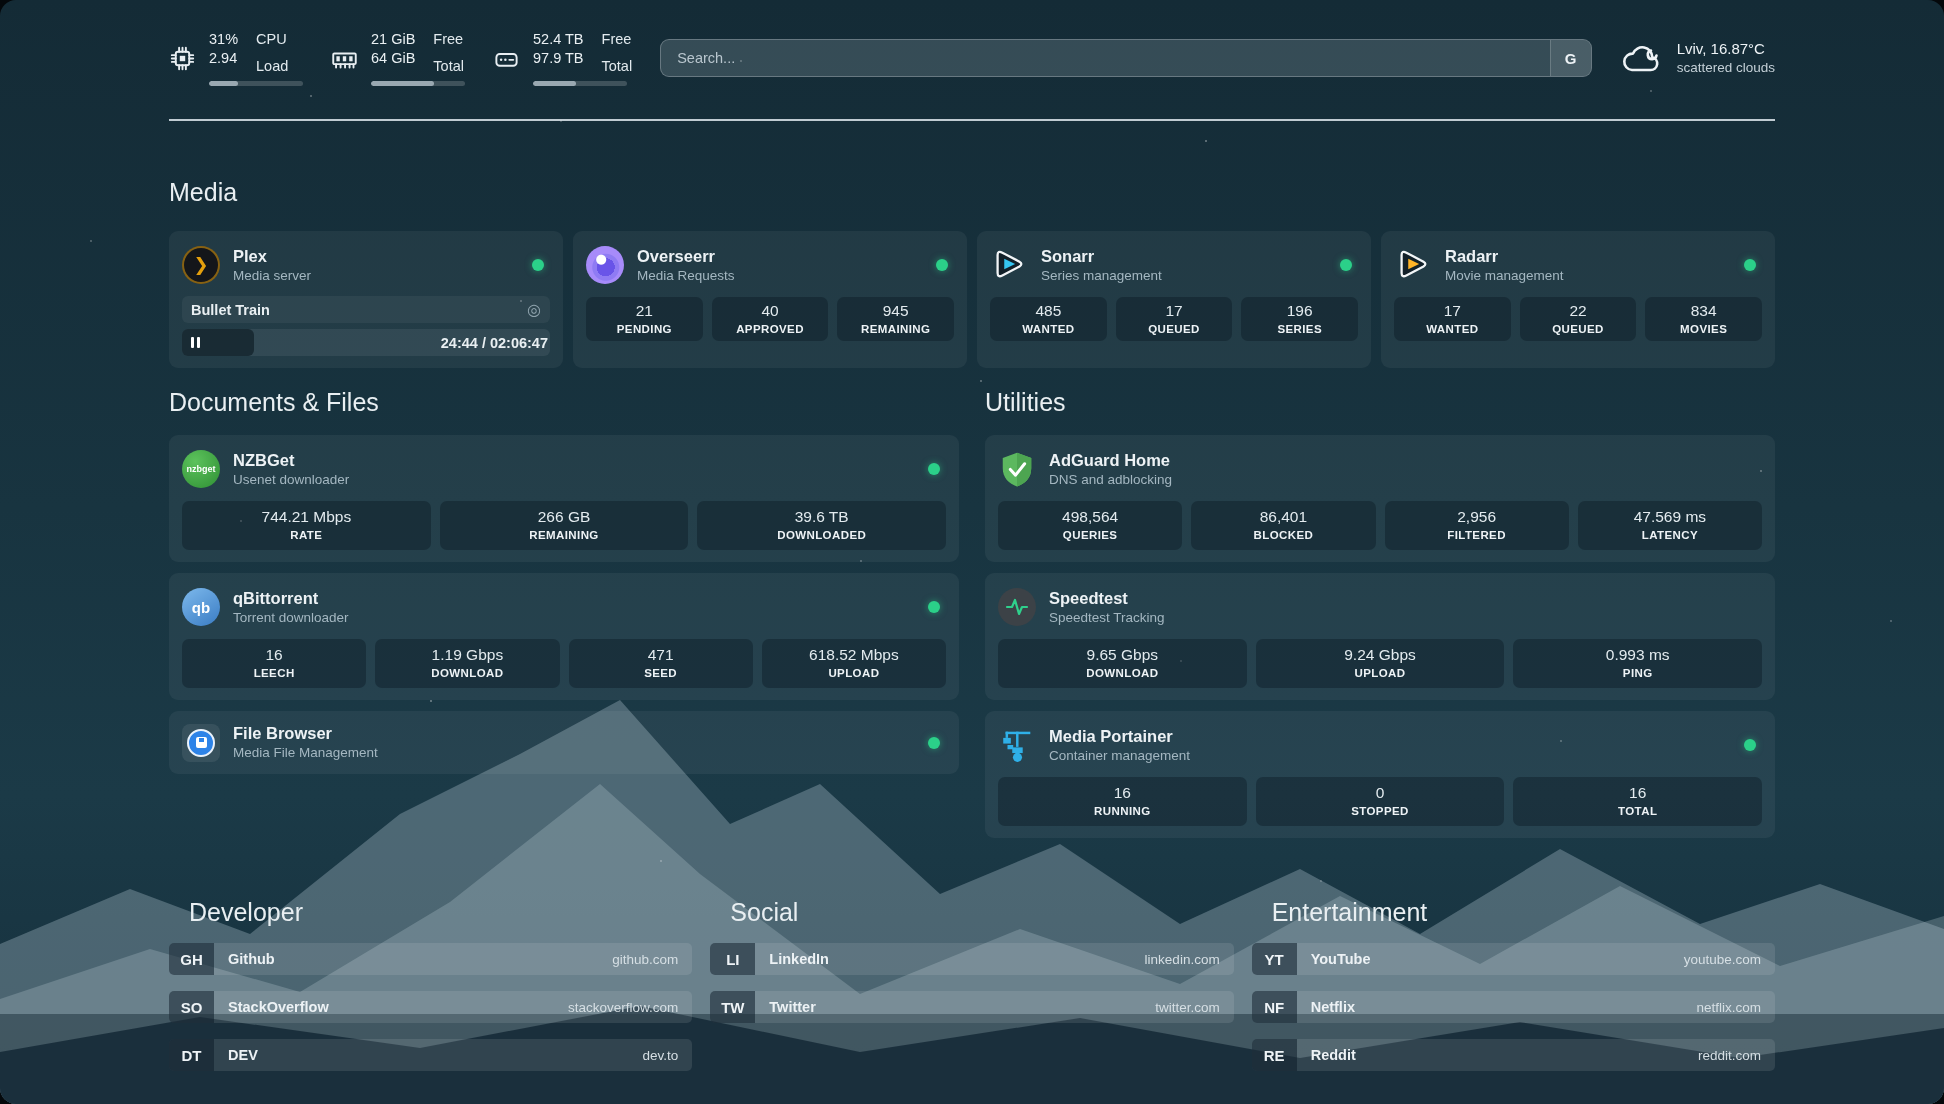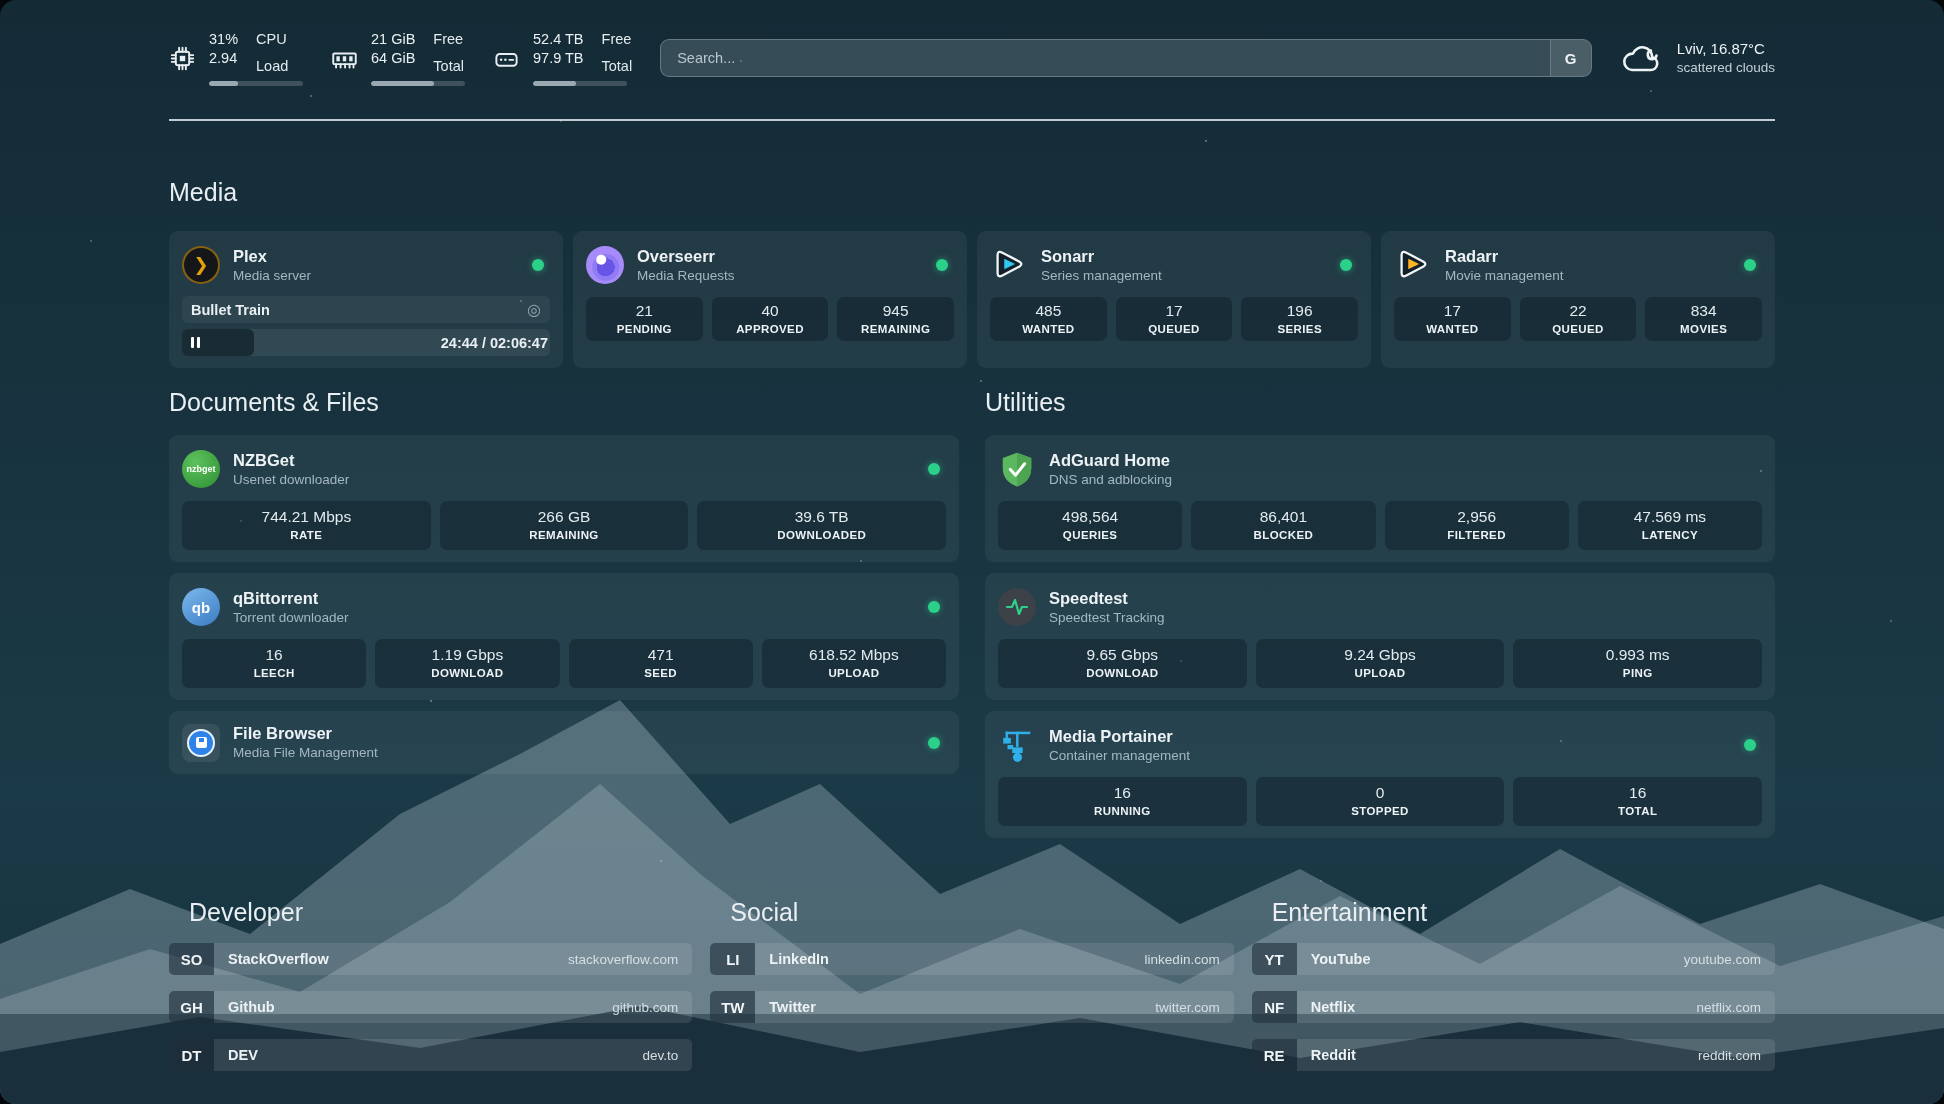--- a/index.html
+++ b/index.html
@@ -523,30 +523,30 @@
 
         </div>
       </div>
     </div>
 
     <div class="bookmarks">
 
       <div>
         <h2 class="sec-title bm-title">Developer</h2>
         <div class="bm-row">
+          <span class="bm-abbr">GH</span>
+          <span class="bm-name">Github</span>
+          <span class="bm-url">github.com</span>
+        </div>
+        <div class="bm-row">
           <span class="bm-abbr">SO</span>
           <span class="bm-name">StackOverflow</span>
           <span class="bm-url">stackoverflow.com</span>
         </div>
         <div class="bm-row">
-          <span class="bm-abbr">GH</span>
-          <span class="bm-name">Github</span>
-          <span class="bm-url">github.com</span>
-        </div>
-        <div class="bm-row">
           <span class="bm-abbr">DT</span>
           <span class="bm-name">DEV</span>
           <span class="bm-url">dev.to</span>
         </div>
       </div>
 
       <div>
         <h2 class="sec-title bm-title">Social</h2>
         <div class="bm-row">
           <span class="bm-abbr">LI</span>

